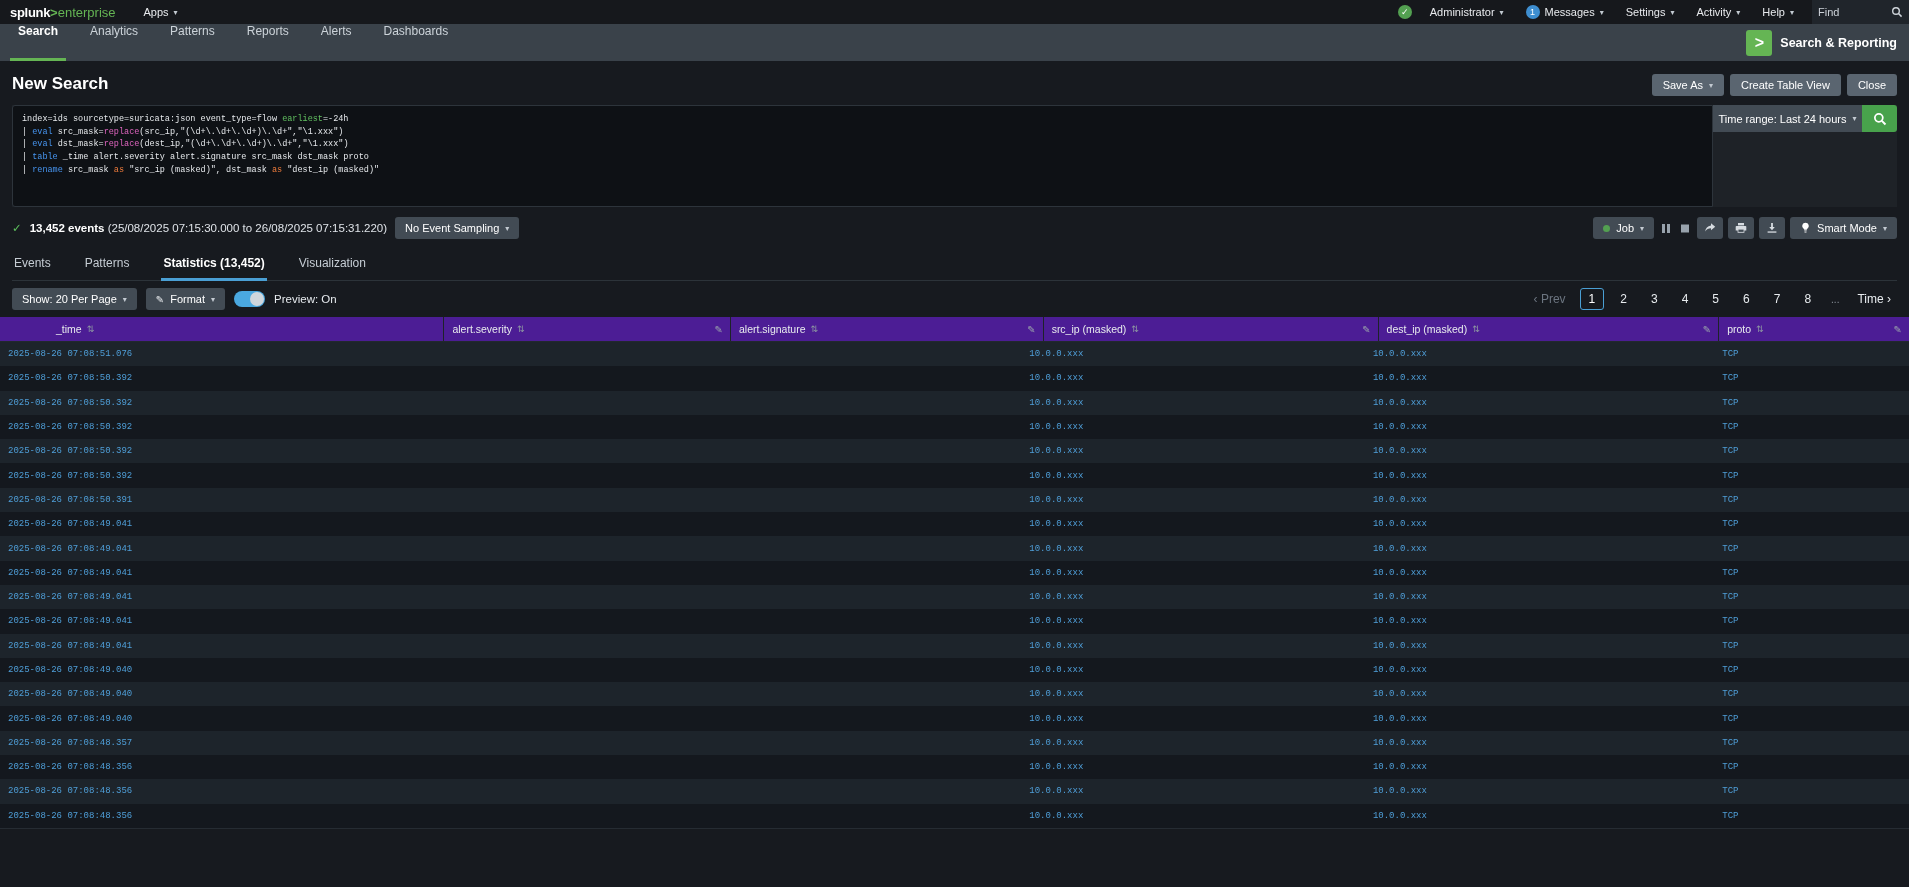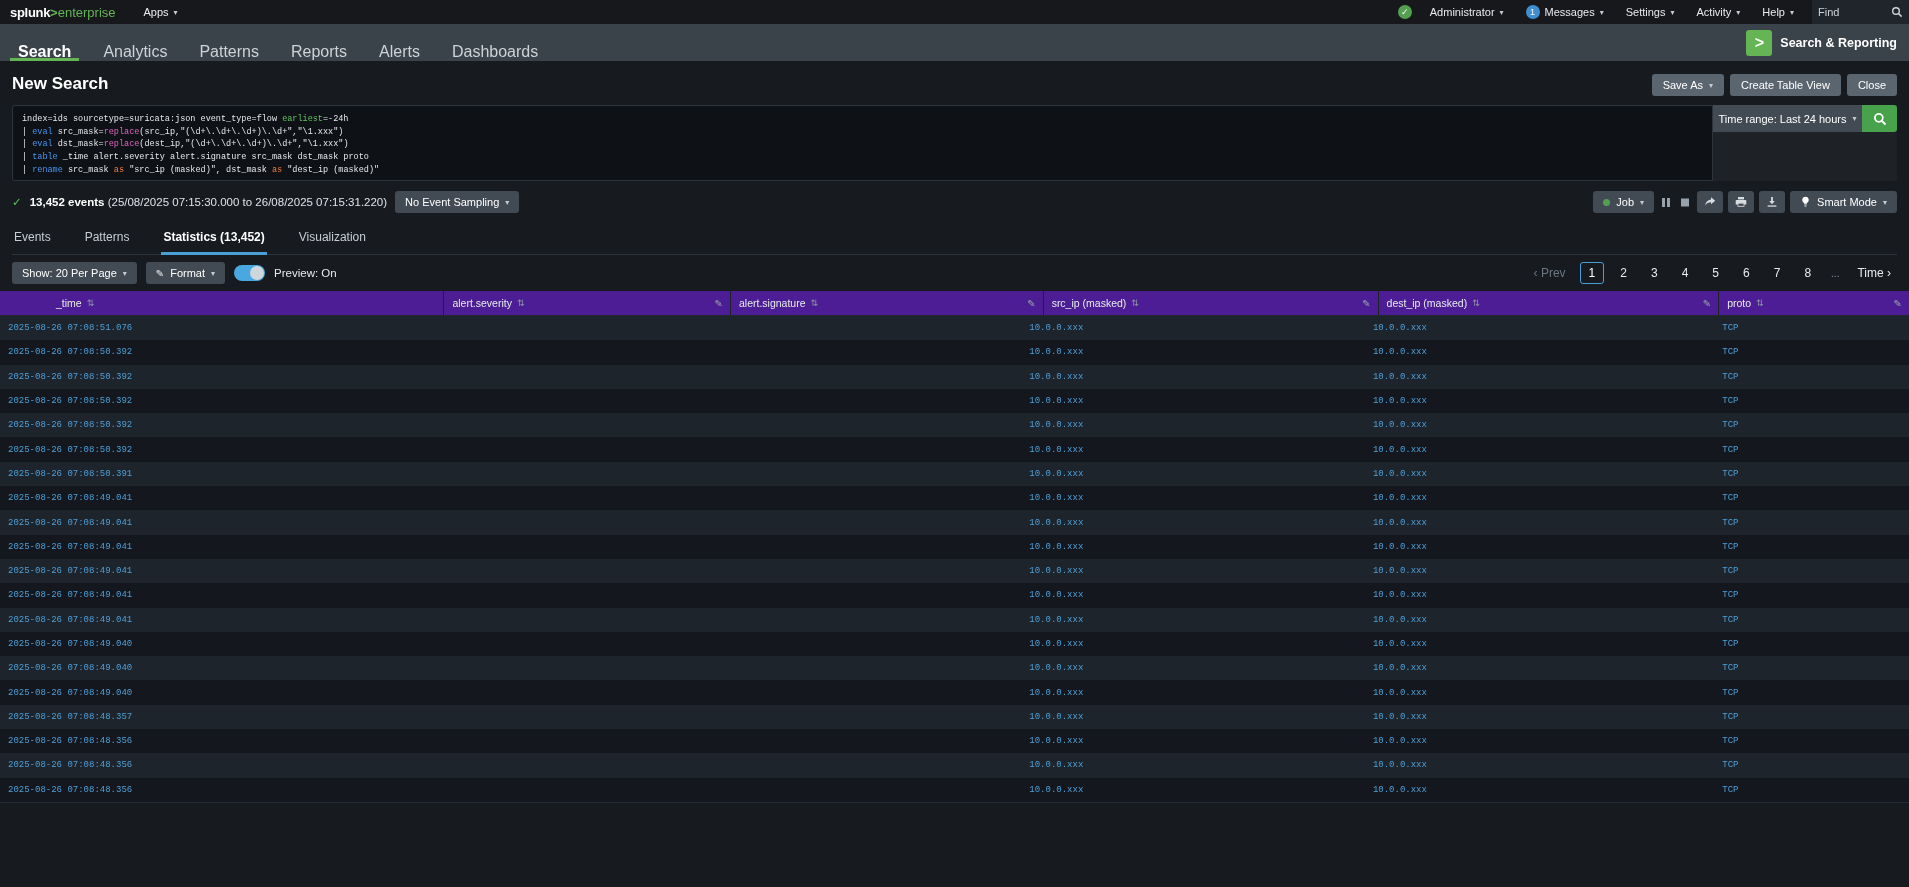--- a/index.html
+++ b/index.html
@@ -19,37 +19,37 @@
   .status-circle { width:14px; height:14px; border-radius:50%; background:#53a051; color:#fff; font-size:9px;
                    display:flex; align-items:center; justify-content:center; font-family:"DejaVu Sans",sans-serif; }
   .badge { width:14px; height:14px; border-radius:50%; background:#3e8ed0; color:#fff; font-size:9px;
            display:flex; align-items:center; justify-content:center; }
   .find-box { width:97px; height:24px; background:#20252b; display:flex; align-items:center; padding:0 6px; gap:4px; }
   .find-box input { flex:1; min-width:0; background:transparent; border:none; outline:none; color:#e6e9ec; font-size:11px; font-family:inherit; }
   .find-box input::placeholder { color:#cdd3d9; opacity:1; }
 
   
   .appbar { height:37px; background:#3a424a; display:flex; align-items:stretch; padding-left:2px; }
-  .nav-item { position:relative; display:flex; align-items:flex-end; padding:0 16px; font-size:16px; color:#ccd3d9; cursor:pointer; }
+  .nav-item { position:relative; display:flex; align-items:flex-start; padding:0 16px; font-size:12px; color:#ccd3d9; cursor:pointer; }
   .nav-item.active { color:#fff; font-weight:bold; }
   .nav-underline { position:absolute; left:8px; right:8px; bottom:0; height:3px; background:#65b554; }
   .appbar-right { margin-left:auto; display:flex; align-items:center; gap:8px; padding-right:12px; }
   .app-icon { width:26px; height:26px; border-radius:3px; background:#65b554; color:#fff; font-weight:bold; font-size:16px;
               display:flex; align-items:center; justify-content:center; }
   .app-name { color:#fff; font-size:12.5px; font-weight:600;text-align:center; }
 
   
   .page-head { display:flex; justify-content:space-between; align-items:flex-start; padding:13px 12px 9px; }
   .page-title { font-size:17px; font-weight:bold; color:#fff; }
   .head-btns { display:flex; gap:6px; }
   .btn { background:#5a6570; color:#fff; font-size:11px; border:none; border-radius:3px; padding:5px 11px;
          display:flex; align-items:center; gap:6px; cursor:pointer; font-family:inherit; }
 
   
-  .search-row { margin:0 12px; display:flex; background:#1e2227; height:76px; }
+  .search-row { margin:0 12px; display:flex; background:#1e2227; height:102px; }
   .query-box { flex:1; background:#0e1115; border:1px solid #2d343b; border-radius:3px 0 0 3px; padding:7px 9px;
                font-family:"Liberation Mono","DejaVu Sans Mono",monospace; font-size:8.5px; line-height:12.7px;
                color:#e6e9ec; white-space:pre; cursor:text; }
   .tk-plain { color:#e6e9ec; } .tk-blue { color:#4795f0; } .tk-pink { color:#de64be; }
   .tk-green { color:#61c060; } .tk-orange { color:#ef7c3c; }
   .search-right { width:184px; display:flex; align-items:flex-start; }
   .time-range-btn { flex:1; height:27px; background:#424b54; color:#fff; font-size:11px;
                     display:flex; align-items:center; justify-content:center; gap:6px; cursor:pointer; }
   .search-go { width:35px; height:27px; background:#48a24c; border:none; border-radius:0 3px 3px 0; cursor:pointer;
                display:flex; align-items:center; justify-content:center; }

